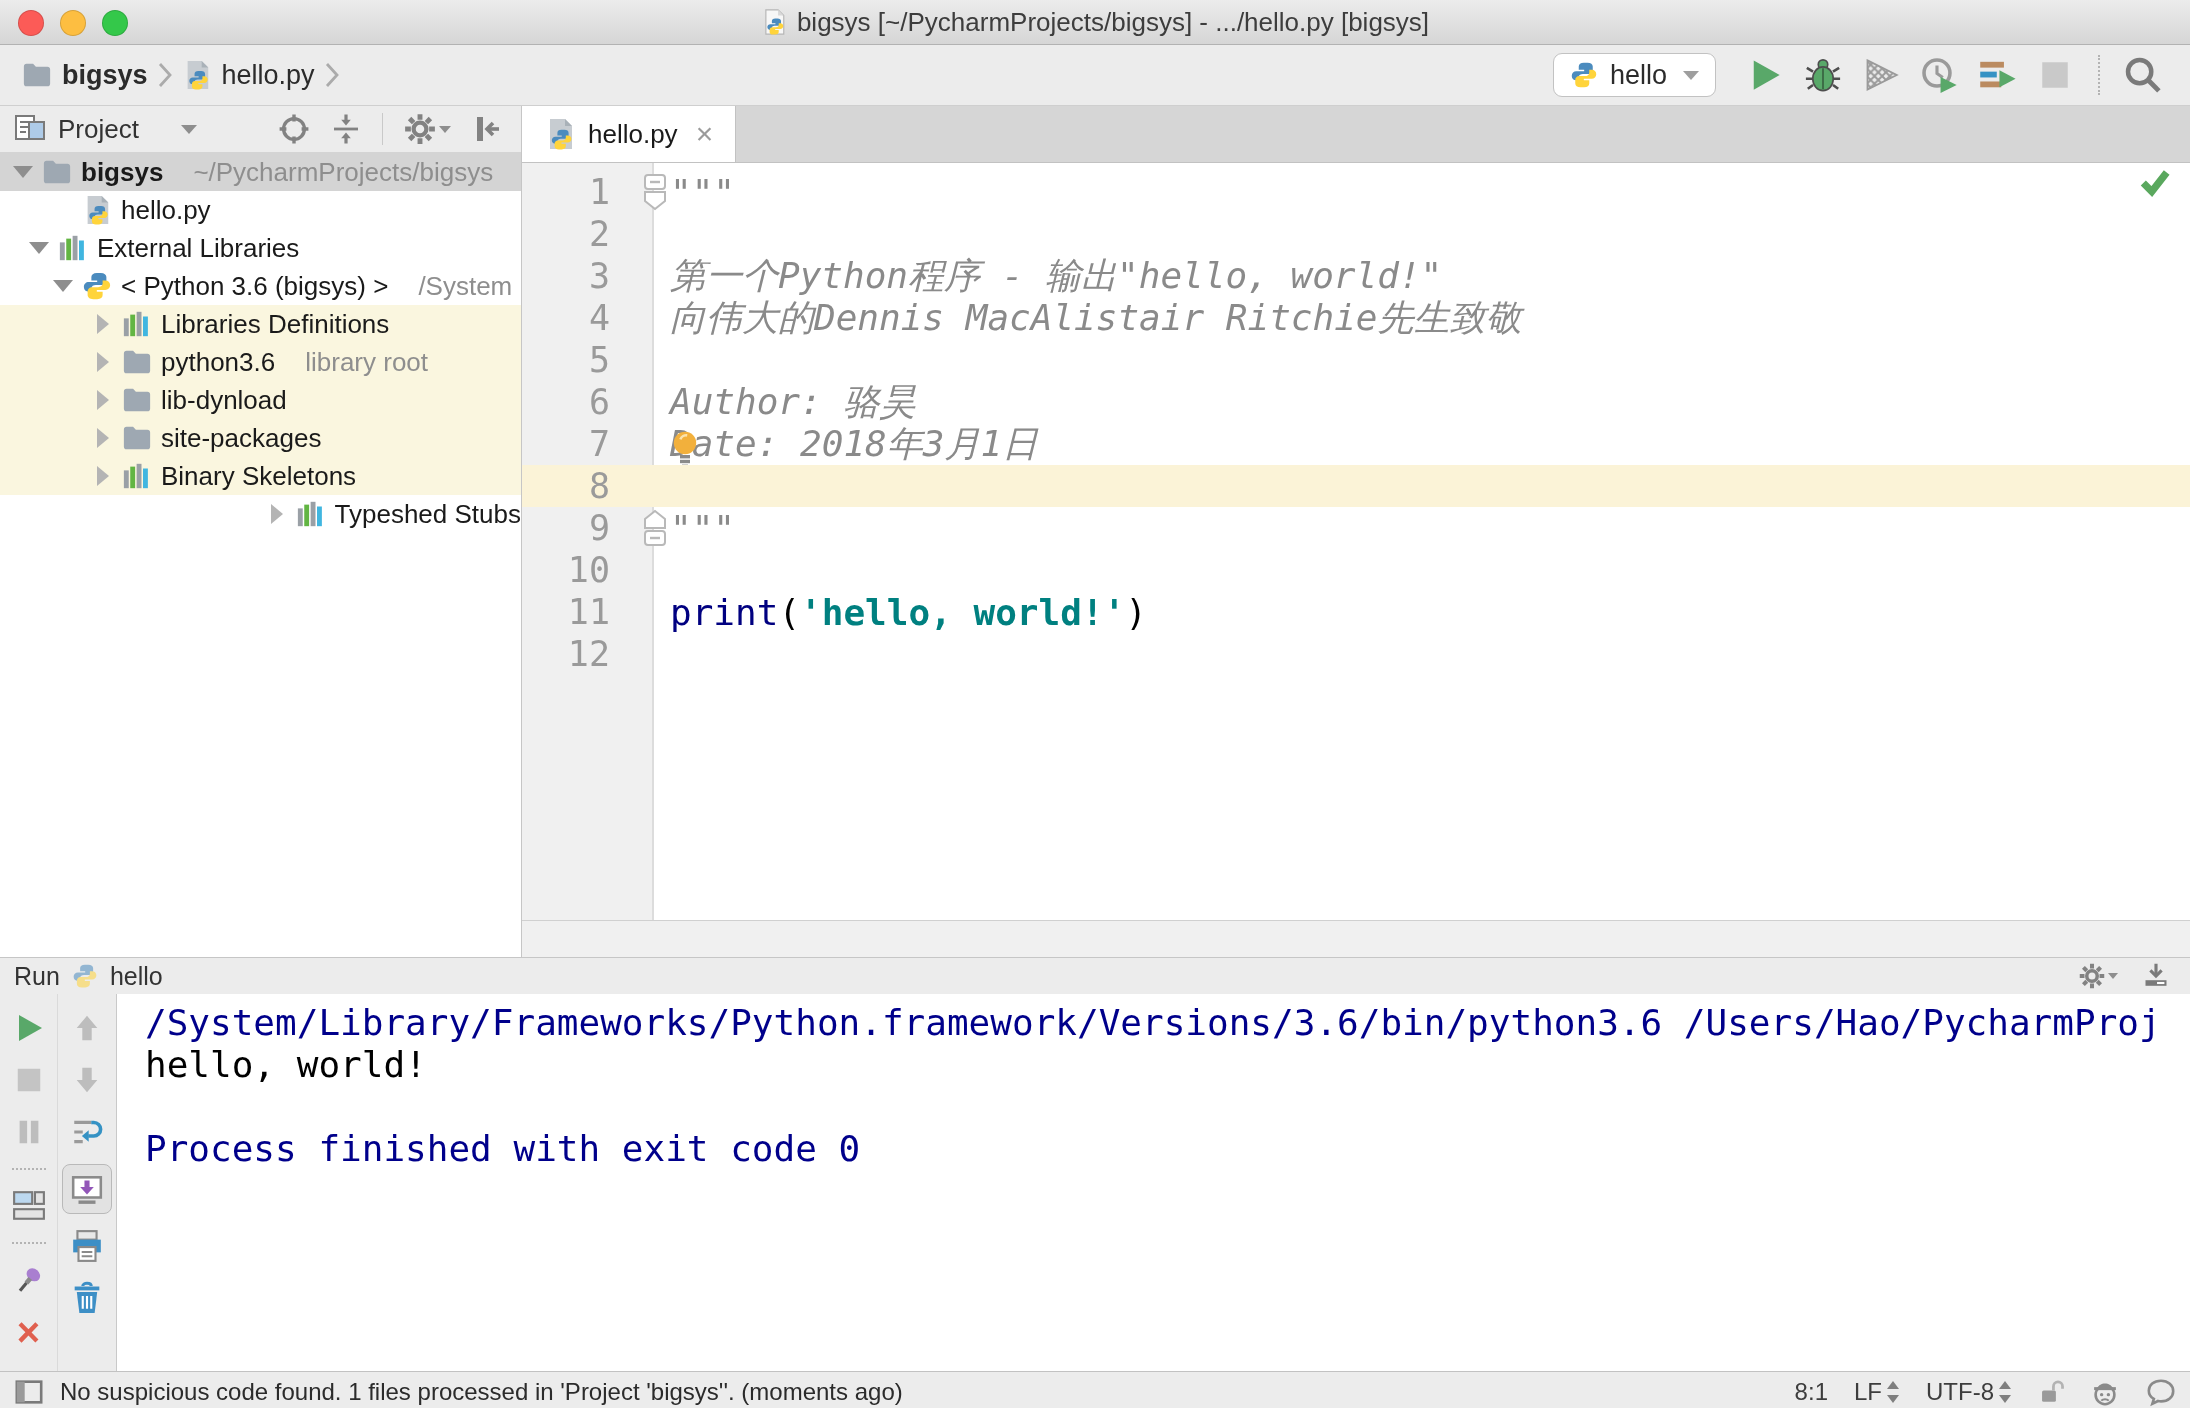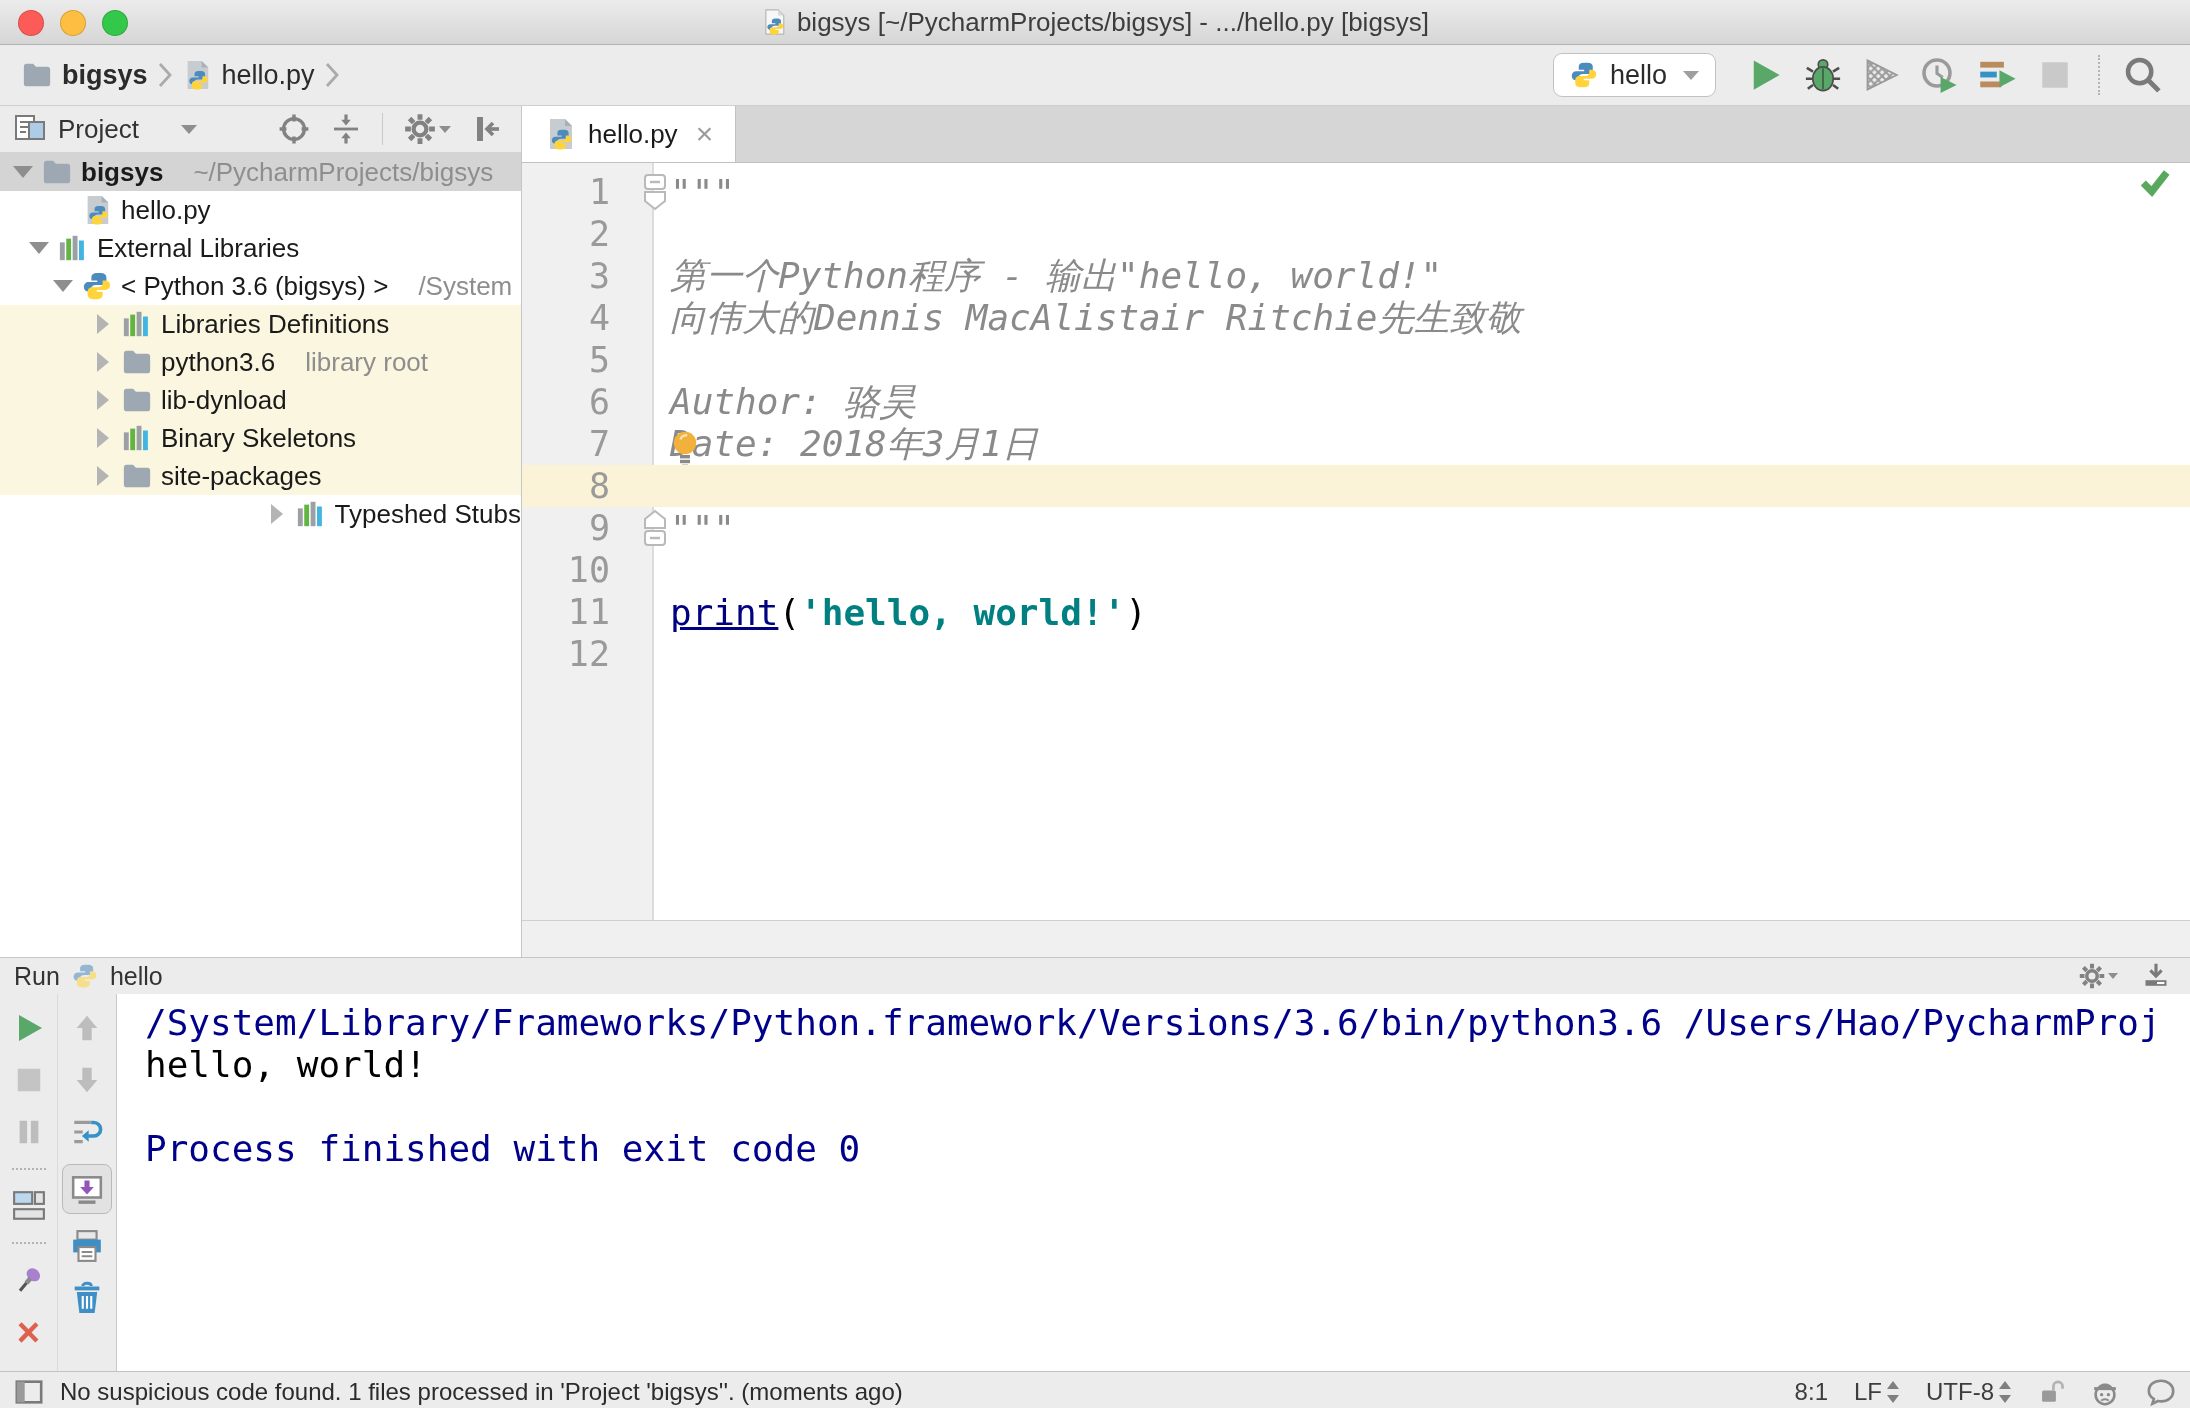--- a/index.html
+++ b/index.html
@@ -59,21 +59,21 @@
        gap:12px;padding:0 22px;font-size:26px;color:#1a1a1a;}
   .tab-close{color:#9b9b9b;font-size:30px;line-height:1;margin-left:6px;}
   .ebody{flex:1;min-height:0;position:relative;padding-top:8px;overflow:hidden;
          font-family:"DejaVu Sans Mono",monospace;font-size:36px;
          background:linear-gradient(to right,#f0f0f0 0,#f0f0f0 130px,#dcdcdc 130px,#dcdcdc 132px,#fff 132px);}
   .eline{height:42px;position:relative;display:flex;align-items:center;}
   .eline.cur{background:#fbf3d7;}
   .lnum{position:absolute;left:0;width:88px;text-align:right;color:#9a9a9a;font-size:35px;}
   .ecode{margin-left:148px;white-space:pre;}
   .tok-doc{color:#8a8a8a;font-style:italic;}
-  .tok-kw{color:#000080;text-decoration:underline;}
+  .tok-kw{color:#000080;}
   .tok-str{color:#008080;font-weight:bold;}
   .tok-pl{color:#000;}
   .fold{position:absolute;left:120px;top:2px;}
   .bulb{position:absolute;left:146px;top:6px;}
   .echeck{position:absolute;top:2px;right:18px;}
   .ehscroll{height:36px;flex:none;border-top:1px solid #d0d0d0;background:#f0f0f0;}
 
   
   .runpanel{flex:none;height:413px;border-top:1px solid #c6c6c6;display:flex;flex-direction:column;min-height:0;}
   .rheader{height:36px;flex:none;background:#ececec;display:flex;align-items:center;gap:12px;
@@ -355,38 +355,38 @@
               </svg>
             </span>
             <span class="tlabel">lib-dynload</span>
           </div>
           <div class="trow hl" style="padding-left: 90px;">
             <span class="tarrow">
               <span class="arr-right"></span>
             </span>
             <span class="ticon">
               <svg width="100%" height="100%" viewBox="0 0 16 16">
+                <path fill="#9EA8B2" d="M1 3.4C1 2.6 1.6 2 2.4 2h3.5L7.4 3.6h6.2c.8 0 1.4.6 1.4 1.4v7.6c0 .8-.6 1.4-1.4 1.4H2.4C1.6 14 1 13.4 1 12.6z"></path>
+              </svg>
+            </span>
+            <span class="tlabel">site-packages</span>
+          </div>
+          <div class="trow hl" style="padding-left: 90px;">
+            <span class="tarrow">
+              <span class="arr-right"></span>
+            </span>
+            <span class="ticon">
+              <svg width="100%" height="100%" viewBox="0 0 16 16">
                 <rect x="1" y="5" width="2.6" height="9.5" fill="#9aa0a6"></rect>
                 <rect x="4.4" y="3" width="2.6" height="11.5" fill="#62b543"></rect>
                 <rect x="7.8" y="1.5" width="2.6" height="13" fill="#9aa0a6"></rect>
                 <rect x="11.2" y="4" width="2.6" height="10.5" fill="#40b6e0"></rect>
               </svg>
             </span>
             <span class="tlabel">Binary Skeletons</span>
-          </div>
-          <div class="trow hl" style="padding-left: 90px;">
-            <span class="tarrow">
-              <span class="arr-right"></span>
-            </span>
-            <span class="ticon">
-              <svg width="100%" height="100%" viewBox="0 0 16 16">
-                <path fill="#9EA8B2" d="M1 3.4C1 2.6 1.6 2 2.4 2h3.5L7.4 3.6h6.2c.8 0 1.4.6 1.4 1.4v7.6c0 .8-.6 1.4-1.4 1.4H2.4C1.6 14 1 13.4 1 12.6z"></path>
-              </svg>
-            </span>
-            <span class="tlabel">site-packages</span>
           </div>
           <div class="trow" style="padding-left: 90px; justify-content: flex-end;">
             <span class="tarrow">
               <span class="arr-right"></span>
             </span>
             <span class="ticon">
               <svg width="100%" height="100%" viewBox="0 0 16 16">
                 <rect x="1" y="5" width="2.6" height="9.5" fill="#9aa0a6"></rect>
                 <rect x="4.4" y="3" width="2.6" height="11.5" fill="#62b543"></rect>
                 <rect x="7.8" y="1.5" width="2.6" height="13" fill="#9aa0a6"></rect>

